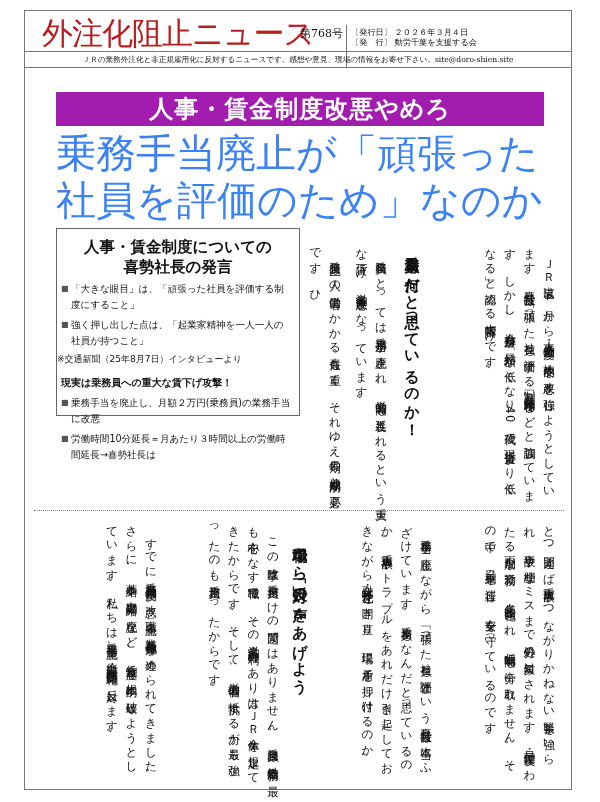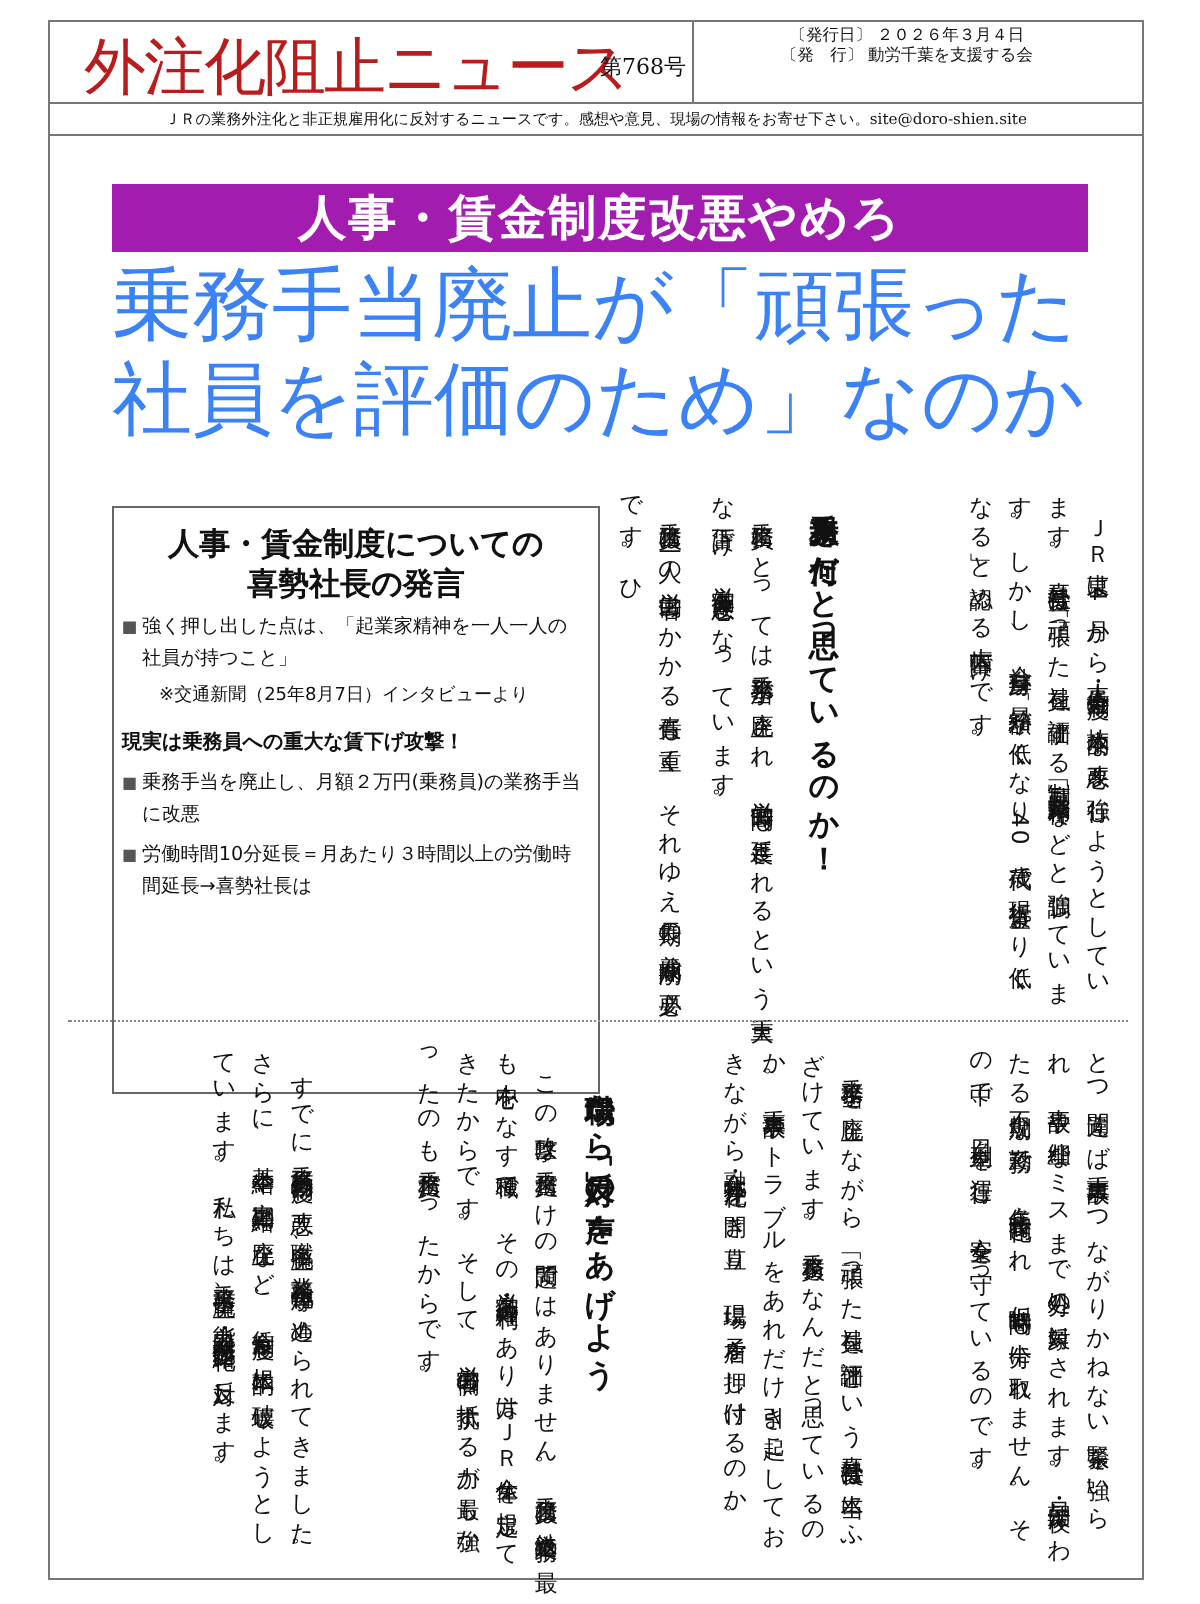--- a/index.html
+++ b/index.html
@@ -1,35 +1,35 @@
 <!DOCTYPE html>
 <html><head>
 <meta charset="utf-8">
 <style>
   html, body { margin:0; padding:0; background:#ffffff; }
   body { width:600px; height:802px; position:relative; overflow:hidden; font-family:"DejaVu Sans", sans-serif; color:#111; }
   .frame { position:absolute; left:24px; top:10px; width:548px; height:780px; border:1px solid #777; box-sizing:border-box; }
   .masthead { position:absolute; left:24px; top:10px; width:548px; height:42px; border-bottom:1px solid #777; box-sizing:border-box; }
   .mast-title { position:absolute; left:18px; top:3px; font-family:"DejaVu Sans", sans-serif; font-size:31px; letter-spacing:-1px; color:#b91c1c; white-space:nowrap; }
   .mast-issue { position:absolute; left:276px; top:16px; font-family:"DejaVu Serif", serif; font-size:11px; white-space:nowrap; }
-  .mast-info { position:absolute; left:322px; top:0; width:226px; height:42px; border-left:1px solid #777; box-sizing:border-box; font-family:"DejaVu Serif", serif; font-size:8.2px; line-height:10px; padding:2px 16px 0 4px;text-align:center; }
+  .mast-info { position:absolute; left:322px; top:15px; width:226px; height:42px; border-left:1px solid #777; box-sizing:border-box; font-family:"DejaVu Serif", serif; font-size:8.2px; line-height:10px; padding:2px 16px 0 4px; }
   .mast-info .row { white-space:nowrap; }
   .mast-info .indent { padding-left:42px; }
   .mast-info .url { padding-left:50px; font-size:7.5px; }
   .tagline { position:absolute; left:24px; top:52px; width:548px; height:16px; border-bottom:1px solid #777; box-sizing:border-box; font-family:"DejaVu Serif", serif; font-size:7.6px; text-align:center; line-height:15px; white-space:nowrap; }
 
   .banner { position:absolute; left:56px; top:92px; width:488px; height:34px; background:#a21caf; color:#fff; font-weight:bold; font-size:24px; text-align:center; line-height:34px; letter-spacing:1px; }
   .headline { position:absolute; left:56px; top:130px; width:500px; font-family:"DejaVu Serif", serif; font-size:40px; line-height:47px; color:#3b82f6; }
   .headline div { white-space:nowrap; }
 
-  .quote-box { position:absolute; left:56px; top:253px; width:244px; height:294px; border:1px solid #666; box-sizing:border-box; font-size:10px; }
+  .quote-box { position:absolute; left:56px; top:228px; width:244px; height:188px; border:1px solid #666; box-sizing:border-box; font-size:10px; }
   .qb-title { text-align:center; font-weight:bold; font-size:15.5px; line-height:20px; margin-top:8px; }
   .qb-item { position:relative; padding-left:14px; padding-right:6px; line-height:16px; margin-top:4px; font-size:9.6px; }
   .qb-item .sq { position:absolute; left:4px; top:0; font-size:8px; color:#555; }
-  .qb-source { text-align:center; padding-right:12px; font-size:9px; line-height:16px; margin-top:2px; }
+  .qb-source { text-align:left; padding-right:12px; font-size:9px; line-height:16px; margin-top:2px; }
   .qb-sub { font-weight:bold; font-size:10px; padding-left:4px; margin-top:8px; line-height:16px; }
 
   .vcol { position:absolute; writing-mode:vertical-rl; -webkit-writing-mode:vertical-rl; font-family:"DejaVu Sans", sans-serif; font-size:11.6px; line-height:19.5px; letter-spacing:1.2px; color:#111; }
   .vhead { position:absolute; writing-mode:vertical-rl; -webkit-writing-mode:vertical-rl; font-weight:bold; font-size:15px; letter-spacing:1px; line-height:20px; color:#111; }
 
   .sep { position:absolute; left:34px; top:510px; width:530px; height:0; border-top:1.5px dotted #888; }
 </style>
 </head>
 <body>
 
@@ -53,20 +53,21 @@
   <div>社員を評価のため」なのか</div>
 </div>
 
 <div class="quote-box">
   <div class="qb-title">
     <div>人事・賃金制度についての</div>
     <div>喜勢社長の発言</div>
   </div>
   <div class="qb-item">
     <span class="sq">■</span>
+    <span>「大きな眼目」は、「頑張った社員を評価する制度にすること」</span>
   </div>
   <div class="qb-item">
     <span class="sq">■</span>
     <span>強く押し出した点は、「起業家精神を一人一人の社員が持つこと」</span>
   </div>
   <div class="qb-source">※交通新聞（25年8月7日）インタビューより</div>
   <div class="qb-sub">現実は乗務員への重大な賃下げ攻撃！</div>
   <div class="qb-item">
     <span class="sq">■</span>
     <span>乗務手当を廃止し、月額２万円(乗務員)の業務手当に改悪</span>

